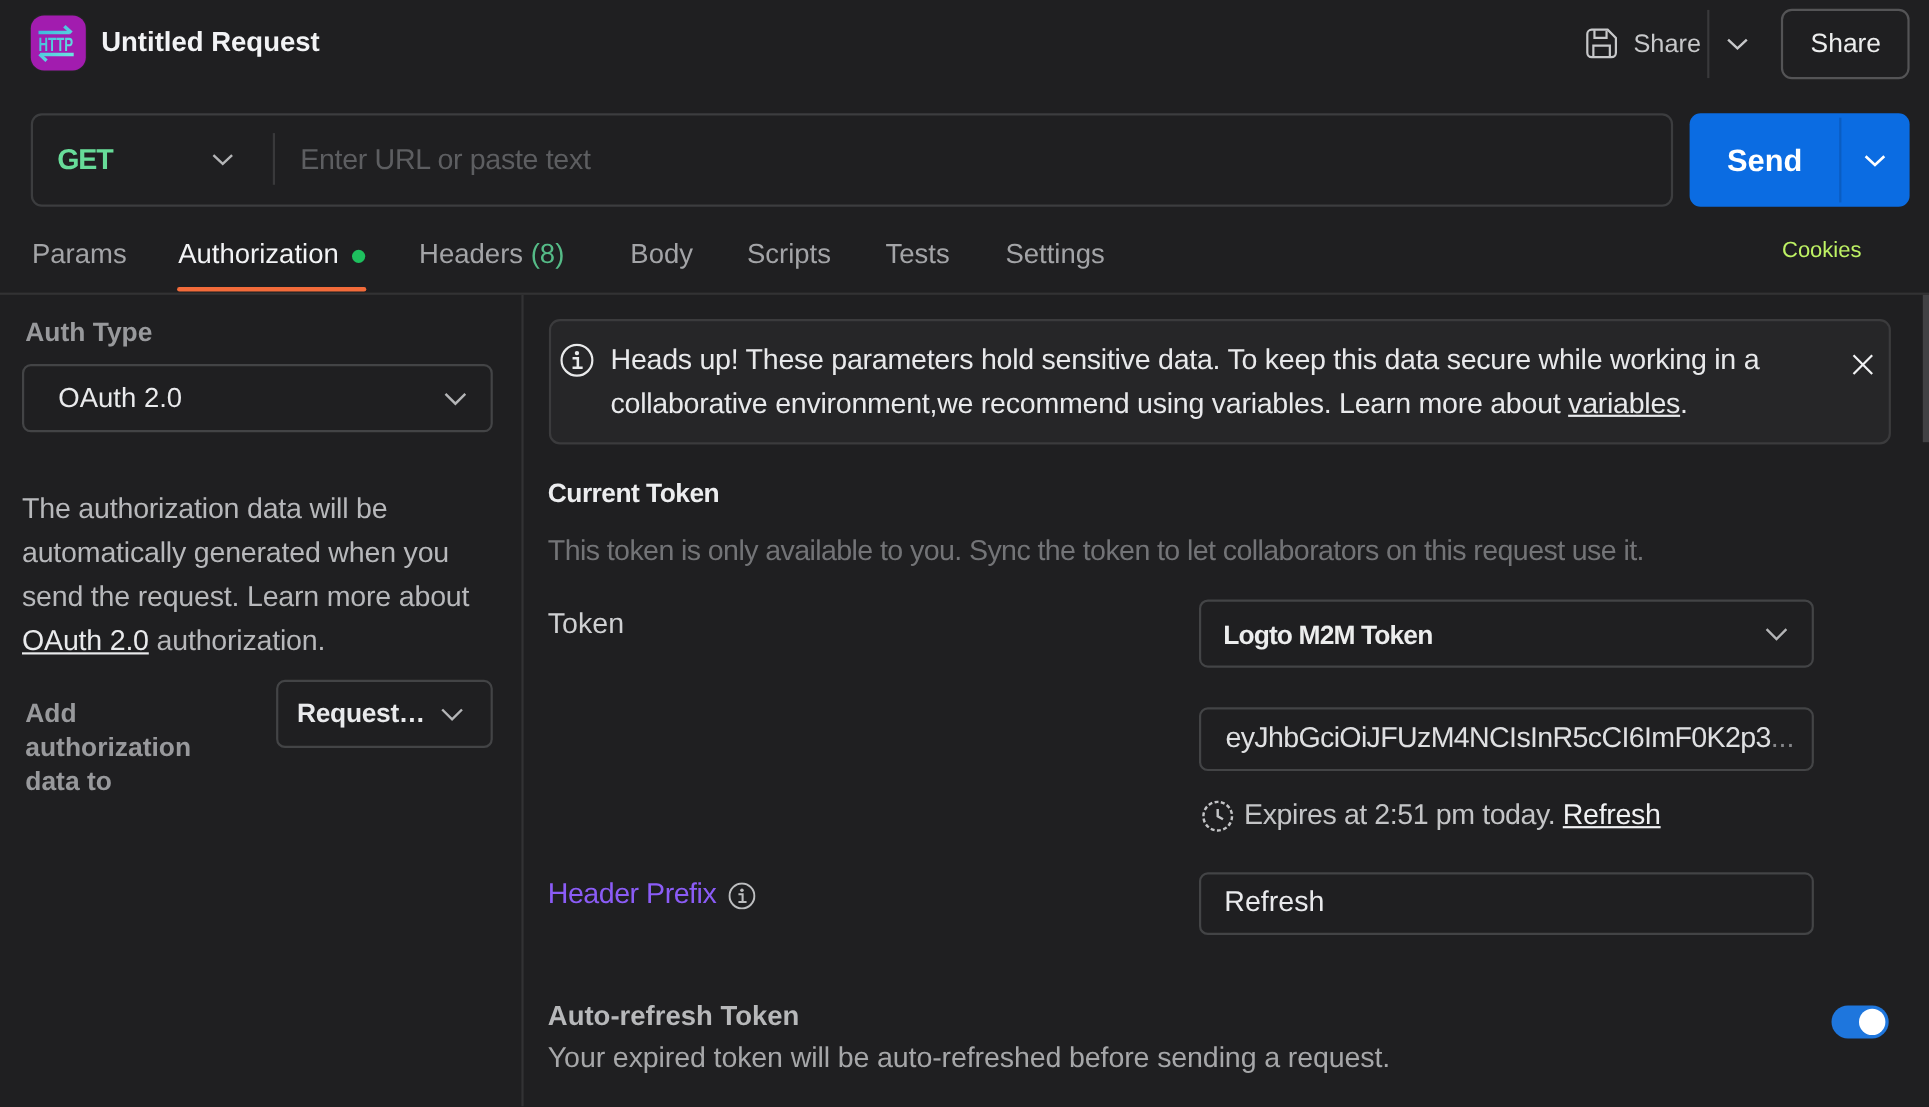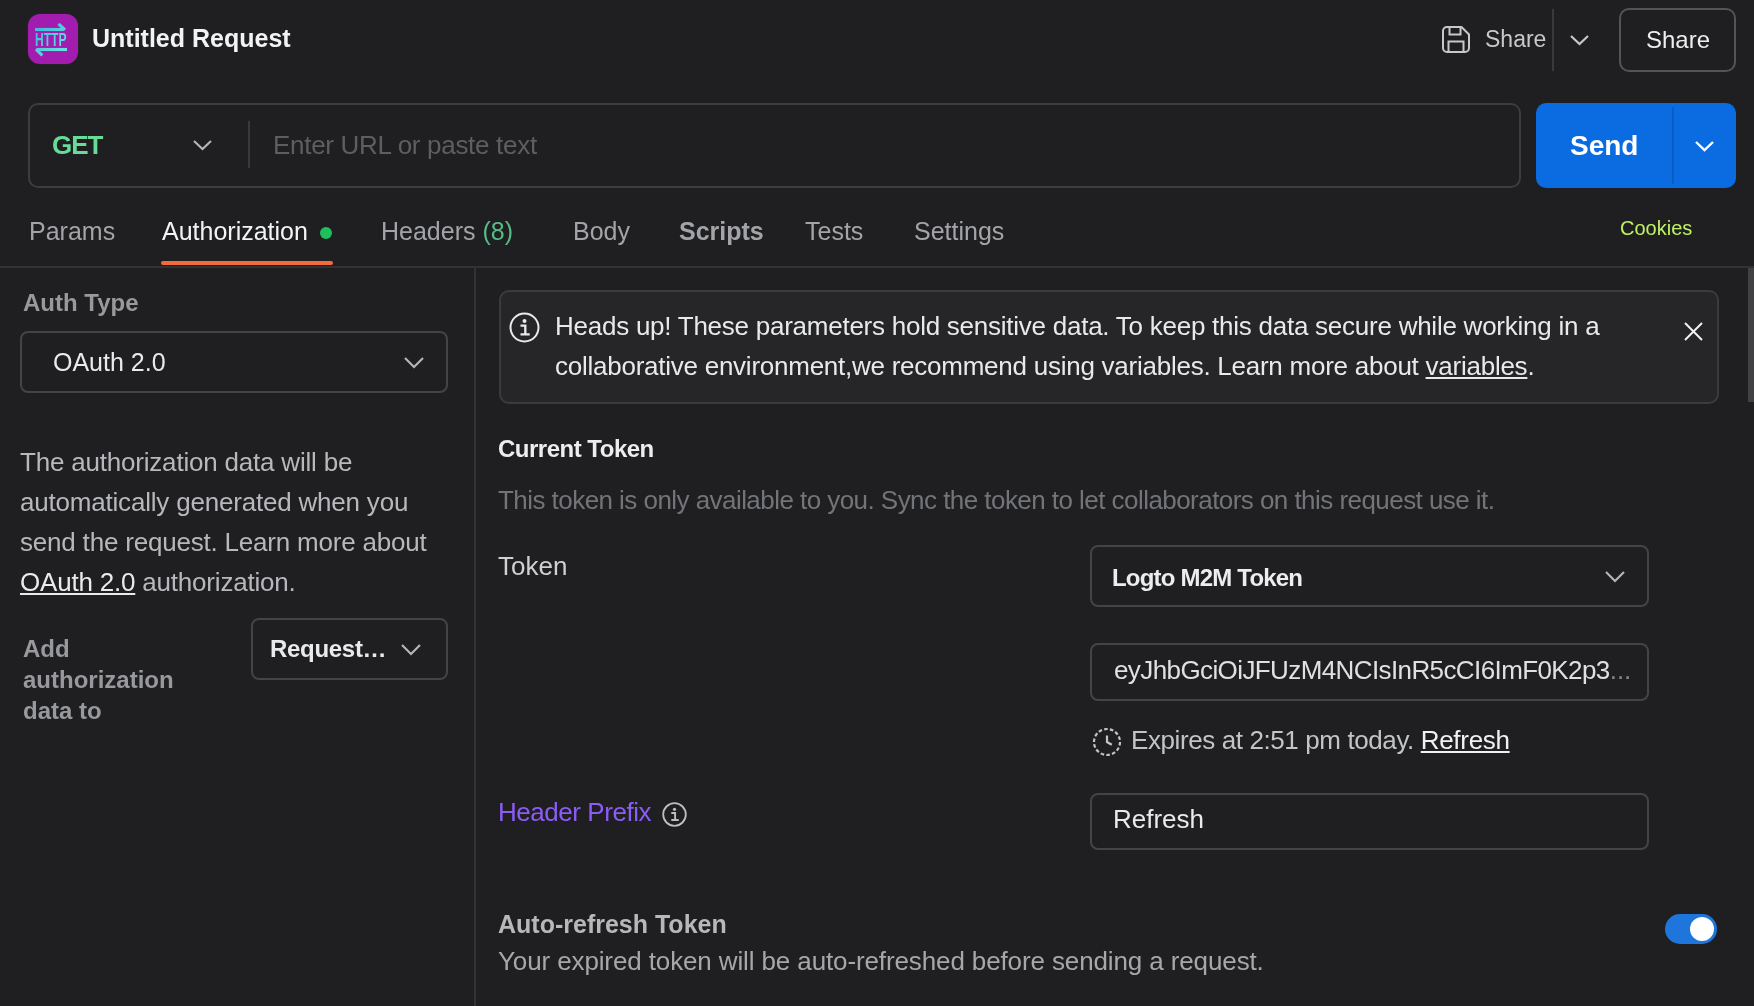--- a/index.html
+++ b/index.html
@@ -63,21 +63,21 @@
 <svg class="abs" style="left:1694px;top:140px;" width="21" height="12" viewBox="0 0 21 12" fill="none" stroke="#fff" stroke-width="2.4">
     <path d="M2 2 L10.5 10 L19 2"></path>
   </svg>
 
 <div class="abs" style="left:29px;top:217px;font-size:25px;color:#a3a4a7;">Params</div>
 <div class="abs" style="left:162px;top:217px;font-size:25px;color:#f2f3f5;">Authorization</div>
 <div class="abs" style="left:320px;top:227px;width:12px;height:12px;border-radius:50%;background:#1ec05e;"></div>
 <div class="abs" style="left:161px;top:261px;width:172px;height:4px;background:#f26b3a;border-radius:2px;"></div>
 <div class="abs" style="left:381px;top:217px;font-size:25px;color:#a3a4a7;">Headers <span style="color:#55bb87;">(8)</span></div>
 <div class="abs" style="left:573px;top:217px;font-size:25px;color:#a3a4a7;">Body</div>
-<div class="abs" style="left:679px;top:217px;font-size:25px;color:#a3a4a7;font-weight:bold;">Scripts</div>
+<div class="abs" style="left:679px;top:217px;font-size:25px;color:#a3a4a7;">Scripts</div>
 <div class="abs" style="left:805px;top:217px;font-size:25px;color:#a3a4a7;">Tests</div>
 <div class="abs" style="left:914px;top:217px;font-size:25px;color:#a3a4a7;">Settings</div>
 <div class="abs" style="left:1620px;top:217px;font-size:20px;color:#bef264;">Cookies</div>
 
 <div class="abs" style="left:0;top:266px;width:1754px;height:2px;background:#323234;"></div>
 <div class="abs" style="left:474px;top:268px;width:2px;height:738px;background:#323234;"></div>
 
 <div class="abs" style="left:1748px;top:268px;width:6px;height:134px;background:#414144;"></div>
 
 <div class="abs" style="left:23px;top:289px;font-size:24px;font-weight:700;color:#98999c;">Auth Type</div>

